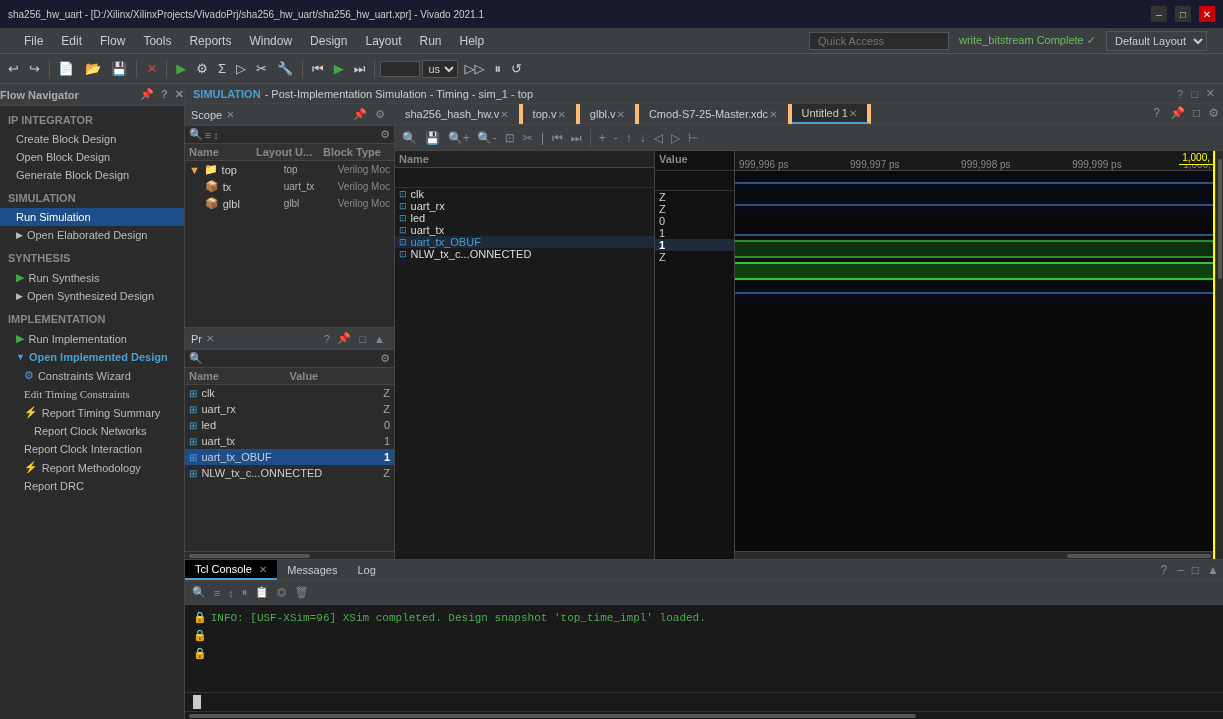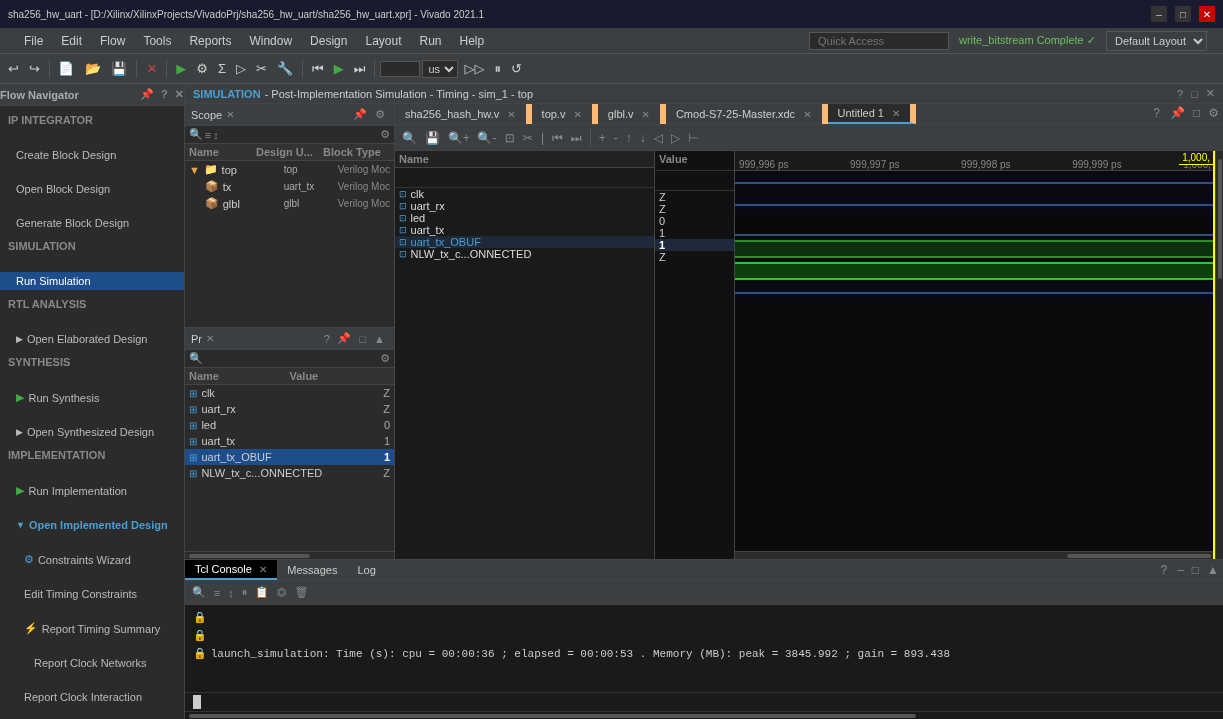--- a/index.html
+++ b/index.html
@@ -27,21 +27,21 @@
     .tb-input { background: #2b2b2b; border: 1px solid #555; color: #ccc; width: 40px; text-align: center; font-size: 11px; padding: 1px; }
     .tb-select { background: #2b2b2b; border: 1px solid #555; color: #ccc; font-size: 11px; padding: 1px; }
 
     
     #main { display: flex; height: calc(719px - 28px - 26px - 30px); }
 
     
     #flow-nav { width: 185px; background: #2b2b2b; border-right: 1px solid #444; display: flex; flex-direction: column; overflow-y: auto; flex-shrink: 0; }
     #flow-nav-header { background: #3c3f41; padding: 4px 0; font-size: 11px; font-weight: bold; color: #aaa; display: flex; align-items: flex-end; justify-content: space-between; border-bottom: 1px solid #444; }
     .nav-section { padding: 4px 8px; font-size: 11px; font-weight: bold; color: #888; text-transform: uppercase; margin-top: 4px; }
-    .nav-item { padding: 3px 16px; font-size: 11px; color: #bbb; cursor: pointer; display: flex; align-items: center; gap: 4px; margin-top: 16px; }
+    .nav-item { padding: 3px 16px; font-size: 11px; color: #bbb; cursor: pointer; display: flex; align-items: center; gap: 4px; }
     .nav-item.active { background: #1e4d8c; color: #fff; }
     .nav-item.bold { color: #4a9fd4; font-weight: bold; }
 
     
     #center { flex: 1; display: flex; flex-direction: column; overflow: hidden; }
 
     
     #sim-panel { flex: 1; display: flex; flex-direction: column; overflow: hidden; }
     #sim-header { background: #3c3f41; padding: 3px 8px; font-size: 11px; color: #ccc; border-bottom: 1px solid #444; display: flex; align-items: center; gap: 4px; }
     #sim-header span.sim-label { color: #4a9fd4; font-weight: bold; }
@@ -70,21 +70,21 @@
     #objects-content { flex: 1; overflow: auto; }
     .obj-row { display: flex; align-items: center; padding: 2px 4px; font-size: 11px; cursor: pointer; gap: 4px; }
     .obj-row.selected { background: #1e4d8c; }
     .obj-icon { font-size: 10px; color: #4a9fd4; }
     .obj-name { flex: 1; color: #ccc; }
     .obj-value { color: #aaa; min-width: 30px; text-align: right; }
 
     
     #waveform-area { flex: 1; display: flex; flex-direction: column; overflow: hidden; }
     #wave-tabs { display: flex; background: #3c3f41; border-bottom: 1px solid #444; }
-    .wave-tab { padding: 3px 10px; font-size: 11px; color: #ccc; cursor: pointer; border-right: 6px solid #fdba74; display: flex; align-items: center; gap: 8px; }
+    .wave-tab { padding: 3px 10px; font-size: 11px; color: #ccc; cursor: pointer; border-right: 4px solid #fdba74; display: flex; align-items: center; gap: 1px; }
     .wave-tab .tab-close { color: #888; font-size: 10px; cursor: pointer; }
     .wave-tab:last-child { border: none; margin-left: auto; }
     #wave-toolbar { background: #3c3f41; height: 26px; display: flex; align-items: center; padding: 0 4px; gap: 2px; border-bottom: 1px solid #444; }
     .wave-tb-btn { background: none; border: none; color: #888; cursor: pointer; font-size: 12px; padding: 1px 3px; }
     #wave-content { flex: 1; display: flex; overflow: hidden; }
     #wave-names { width: 260px; background: #1a1a1a; border-right: 1px solid #444; overflow: hidden; flex-shrink: 0; }
     #wave-values { width: 80px; background: #111; border-right: 1px solid #444; overflow: hidden; flex-shrink: 0; }
     #wave-timing { flex: 1; background: #0a0a0a; overflow: hidden; position: relative; }
     
     .wave-name-header { display: flex; background: #222; border-bottom: 1px solid #444; padding: 2px 4px; font-size: 11px; color: #888; font-weight: bold; }
@@ -190,21 +190,20 @@
     </div>
 
     <div class="nav-section">IP INTEGRATOR</div>
     <div class="nav-item">Create Block Design</div>
     <div class="nav-item">Open Block Design</div>
     <div class="nav-item">Generate Block Design</div>
 
     <div class="nav-section">SIMULATION</div>
     <div class="nav-item active">Run Simulation</div>
 
-    <div class="nav-section">RTL ANALYSIS</div>
     <div class="nav-item">
       <span style="font-size:9px;">▶</span>
       Open Elaborated Design
     </div>
 
     <div class="nav-section">SYNTHESIS</div>
     <div class="nav-item">
       <span style="color:#4a4;">▶</span>
       Run Synthesis
     </div>
@@ -220,21 +219,21 @@
     </div>
     <div class="nav-item bold">
       <span style="font-size:9px;">▼</span>
       Open Implemented Design
     </div>
 
     <div class="nav-item" style="padding-left:24px;">
       <span style="color:#4a9fd4;">⚙</span>
       Constraints Wizard
     </div>
-    <div class="nav-item" style="padding-left:24px;">Edit Timing Constraints</div>
+    <div class="nav-item" style="padding-left:24px;font-family:Liberation Serif, serif;">Edit Timing Constraints</div>
 
     <div class="nav-item" style="padding-left:24px;">
       <span style="color:#e86;">⚡</span>
       Report Timing Summary
     </div>
     <div class="nav-item" style="padding-left:34px;">Report Clock Networks</div>
     <div class="nav-item" style="padding-left:24px;">Report Clock Interaction</div>
     <div class="nav-item" style="padding-left:24px;">
       <span style="color:#e86;">⚡</span>
       Report Methodology
@@ -268,21 +267,21 @@
               </div>
             </div>
             <div style="display:flex;gap:2px;padding:2px 4px;background:#2b2b2b;border-bottom:1px solid #444;">
               <button style="background:none;border:none;color:#888;cursor:pointer;font-size:11px;">🔍</button>
               <button style="background:none;border:none;color:#888;cursor:pointer;font-size:11px;">≡</button>
               <button style="background:none;border:none;color:#888;cursor:pointer;font-size:11px;">↕</button>
               <button style="background:none;border:none;color:#888;cursor:pointer;font-size:11px;margin-left:auto;">⚙</button>
             </div>
             <div class="tree-header">
               <span>Name</span>
-              <span style="min-width:50px;">Design U...</span>
+              <span style="min-width:50px;">Layout U...</span>
               <span>Block Type</span>
             </div>
             <div id="scope-content">
               <div class="tree-row">
                 <span class="folder-icon">▼</span>
                 <span class="folder-icon">📁</span>
                 <span class="col-name">top</span>
                 <span class="col-design">top</span>
                 <span class="col-type">Verilog Moc</span>
               </div>
@@ -532,27 +531,27 @@
         <button class="bt-btn">≡</button>
         <button class="bt-btn">↕</button>
         <button class="bt-btn">⏸</button>
         <button class="bt-btn">📋</button>
         <button class="bt-btn">⏣</button>
         <button class="bt-btn">🗑</button>
       </div>
       <div id="bottom-content">
         <div class="console-line">
           <span class="console-prefix">🔒</span>
+          <span class="console-info">INFO: [USF-XSim=96] XSim completed. Design snapshot 'top_time_impl' loaded.</span>
         </div>
         <div class="console-line">
           <span class="console-prefix">🔒</span>
         </div>
         <div class="console-line">
           <span class="console-prefix">🔒</span>
-          <span class="console-text">launch_simulation: Time (s): cpu = 00:00:36 ; elapsed = 00:00:53 . Memory (MB): peak = 3845.992 ; gain = 893.438</span>
         </div>
         <div style="height:4px;"></div>
       </div>
       <div id="tcl-input-row">
         <span id="tcl-cursor"></span>
       </div>
       <div style="height:8px;background:#1a1a1a;border-top:1px solid #333;display:flex;align-items:center;">
         <div style="width:70%;height:4px;background:#555;border-radius:2px;margin:0 4px;"></div>
       </div>
     </div>

